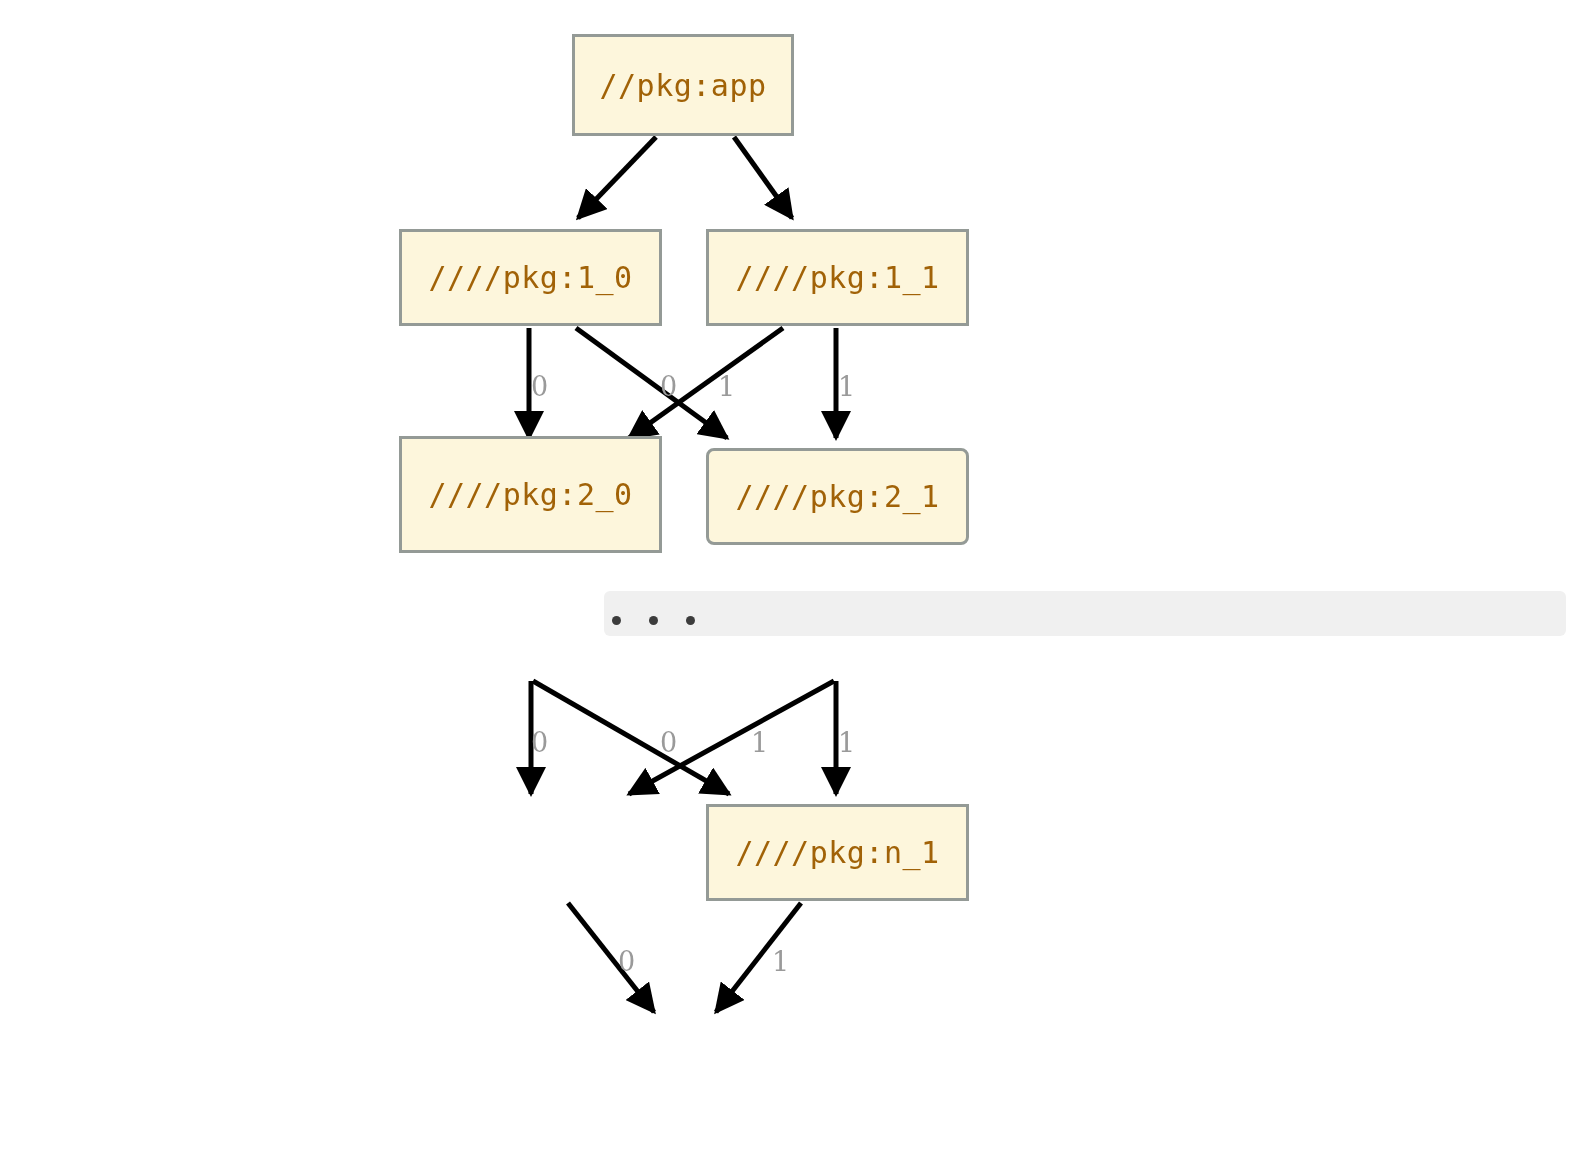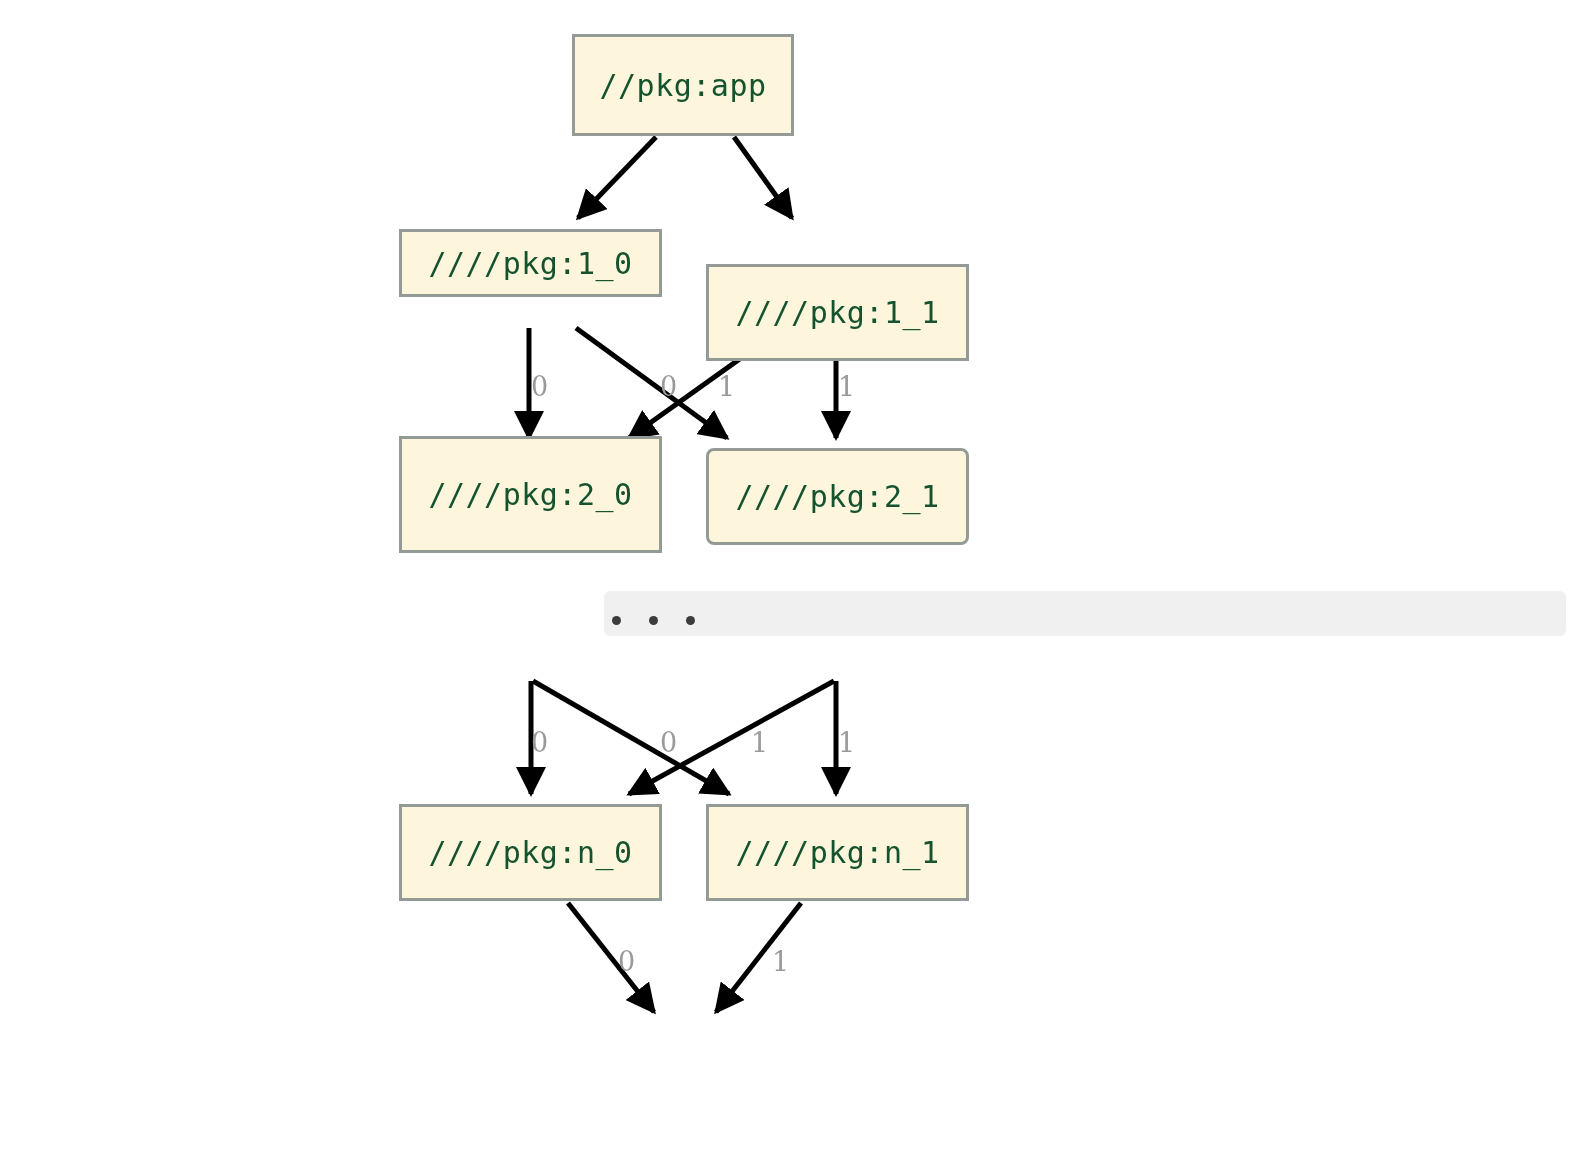--- a/index.html
+++ b/index.html
@@ -34,21 +34,21 @@
     box-sizing: border-box;
     background: #fdf6dc;
     border: 3px solid #949a96;
     display: flex;
     align-items: center;
     justify-content: center;
   }
   .node-label {
     font-family: "DejaVu Sans Mono", "Liberation Mono", monospace;
     font-size: 30px;
-    color: #14532d;
+    color: #a16207;
     letter-spacing: 0.5px;
     white-space: nowrap;
     user-select: none;
   }
   .edge-label {
     position: absolute;
     font-family: "DejaVu Serif", "Liberation Serif", serif;
     font-size: 27px;
     color: #9a9a9a;
     user-select: none;
@@ -110,39 +110,36 @@
 
     <line x1="568" y1="903" x2="654" y2="1012" stroke="#000000" stroke-width="5" marker-end="url(#arrow)"></line>
 
     <line x1="801" y1="903" x2="716" y2="1012" stroke="#000000" stroke-width="5" marker-end="url(#arrow)"></line>
   </svg>
 
   <div class="node-box" style="left:572px; top:34px; width:222px; height:102px;">
     <span class="node-label">//pkg:app</span>
   </div>
 
-  <div class="node-box" style="left:399px; top:229px; width:263px; height:68px;">
+  <div class="node-box" style="left:399px; top:229px; width:263px; height:97px;">
     <span class="node-label">////pkg:1_0</span>
   </div>
 
-  <div class="node-box" style="left:706px; top:229px; width:263px; height:97px;margin-top:35px;">
+  <div class="node-box" style="left:706px; top:229px; width:263px; height:97px;">
     <span class="node-label">////pkg:1_1</span>
   </div>
 
   <div class="node-box" style="left:399px; top:436px; width:263px; height:117px;">
     <span class="node-label">////pkg:2_0</span>
   </div>
 
   <div class="node-box" style="left:706px; top:448px; width:263px; height:97px;border-radius:8px;">
     <span class="node-label">////pkg:2_1</span>
   </div>
 
-  <div class="node-box" style="left:399px; top:804px; width:263px; height:97px;">
-    <span class="node-label">////pkg:n_0</span>
-  </div>
 
   <div class="node-box" style="left:706px; top:804px; width:263px; height:97px;text-align:right;">
     <span class="node-label">////pkg:n_1</span>
   </div>
 
 
   <span class="edge-label" style="left:531px; top:371px;">0</span>
   <span class="edge-label" style="left:660px; top:371px;">0</span>
   <span class="edge-label" style="left:718px; top:371px;">1</span>
   <span class="edge-label" style="left:838px; top:371px;">1</span>

